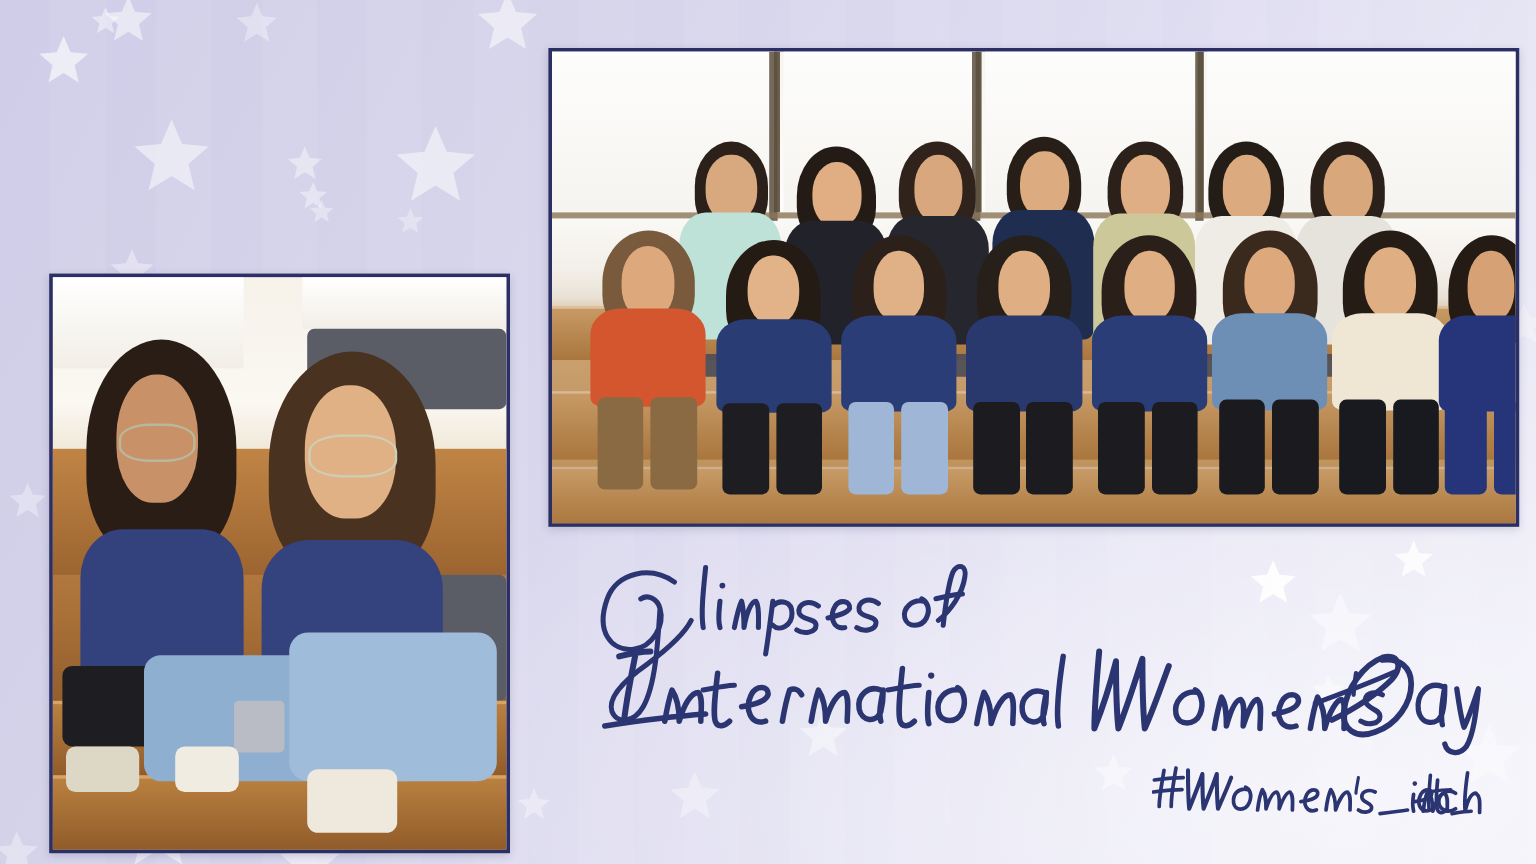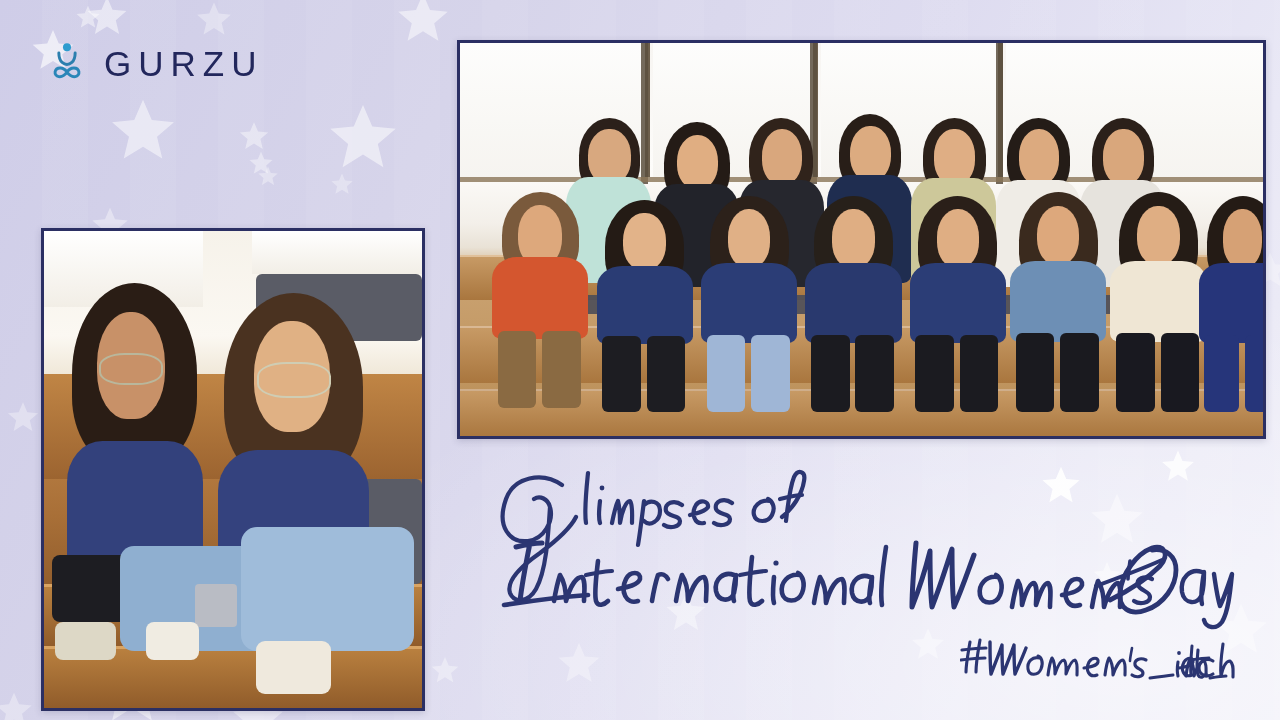--- a/index.html
+++ b/index.html
@@ -214,31 +214,20 @@
       </svg>
   </div>
   <div class="star" style="left:-6px;top:690px;opacity:.35;">
     <svg width="40" height="40" viewBox="0 0 24 24">
         <polygon points="12,1.6 15,8.6 22.6,9.3 16.8,14.3 18.6,21.8 12,17.7 5.4,21.8 7.2,14.3 1.4,9.3 9,8.6" fill="#ffffff"></polygon>
       </svg>
   </div>
 
   <div id="vign"></div>
 
-  <div id="logo">
-    <span id="logo-mark">
-      <svg viewBox="0 0 48 48" width="46" height="46">
-        <circle cx="24" cy="7.5" r="4.2" fill="#2e9ccf"></circle>
-        <path d="M15.5 13.5 C15.5 24 22 25.5 24 25.5 C26 25.5 32.5 24 32.5 13.5" fill="none" stroke="#2c7fae" stroke-width="3.1" stroke-linecap="round"></path>
-        <path d="M24 33.5 C20.5 27.6 12.5 27.8 11.6 33.2 C10.8 38.2 18.2 41.4 24 33.6
-                 C29.8 41.4 37.2 38.2 36.4 33.2 C35.5 27.8 27.5 27.6 24 33.5 Z" fill="none" stroke="#2a86b8" stroke-width="3.1" stroke-linejoin="round"></path>
-      </svg>
-    </span>
-    <span id="logo-word">GURZU</span>
-  </div>
 
   <div class="frame" id="frame-group">
     <div class="photo">
       <div class="gp-bg"></div>
       <div class="gp-win" style="left:0;width:23%;"></div>
       <div class="gp-win" style="left:24%;width:20%;"></div>
       <div class="gp-win" style="left:45%;width:22%;"></div>
       <div class="gp-win" style="left:68%;width:32%;border-right:none;"></div>
       <div class="gp-mullion" style="left:22.6%"></div>
       <div class="gp-mullion" style="left:43.6%"></div>

